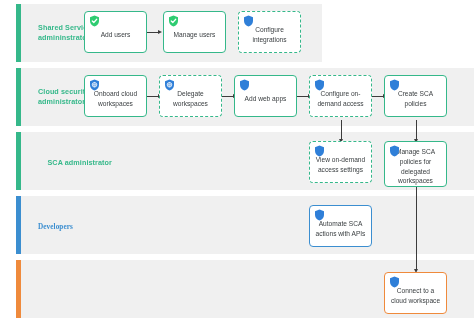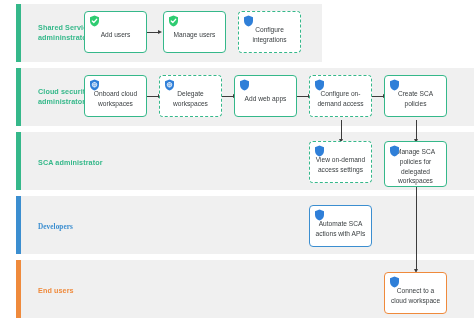--- a/index.html
+++ b/index.html
@@ -55,33 +55,32 @@
   <div class="lane" style="top:4px;height:58px;width:306px;">
     <div class="lane-bar" style="background:#35b88a;"></div>
     <div class="lane-label" style="top:19px;color:#35b88a;">Shared Services admininstrator</div>
   </div>
 
   <div class="lane" style="top:68px;height:58px;width:458px;">
     <div class="lane-bar" style="background:#35b88a;"></div>
     <div class="lane-label" style="top:19px;color:#35b88a;">Cloud security administrator</div>
   </div>
 
-  <div class="lane" style="top:132px;height:58px;width:458px;">
+  <div class="lane" style="top:132px;height:58px;width:458px;text-align:right;">
     <div class="lane-bar" style="background:#35b88a;"></div>
     <div class="lane-label" style="top:26px;color:#35b88a;">SCA administrator</div>
   </div>
 
   <div class="lane" style="top:196px;height:58px;width:458px;">
     <div class="lane-bar" style="background:#3b8ed0;"></div>
     <div class="lane-label" style="top:26px;color:#3b8ed0;font-family:Liberation Serif, serif;">Developers</div>
   </div>
 
   <div class="lane" style="top:260px;height:58px;width:458px;">
     <div class="lane-bar" style="background:#ef8a3c;"></div>
-    <div class="lane-label" style="top:26px;color:#ef8a3c;">End users</div>
   </div>
 
   <div class="conn h" style="left:147px;top:32px;width:12px;"></div>
   <div class="arrowhead right" style="left:158px;top:29.5px;"></div>
 
   <div class="conn h" style="left:147px;top:96px;width:12px;"></div>
   <div class="arrowhead right" style="left:158px;top:93.5px;"></div>
 
   <div class="conn h" style="left:222px;top:96px;width:12px;"></div>
   <div class="arrowhead right" style="left:233px;top:93.5px;"></div>

